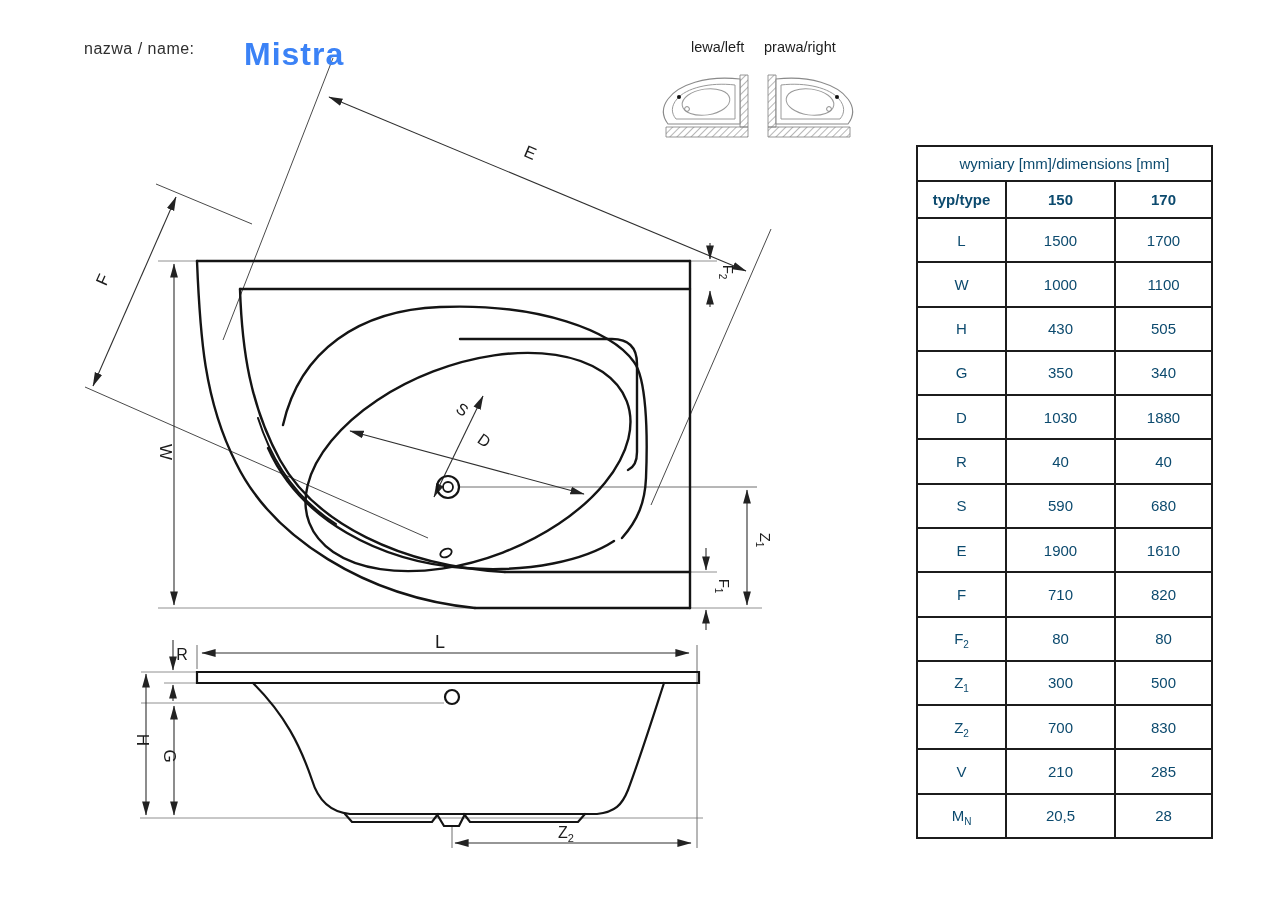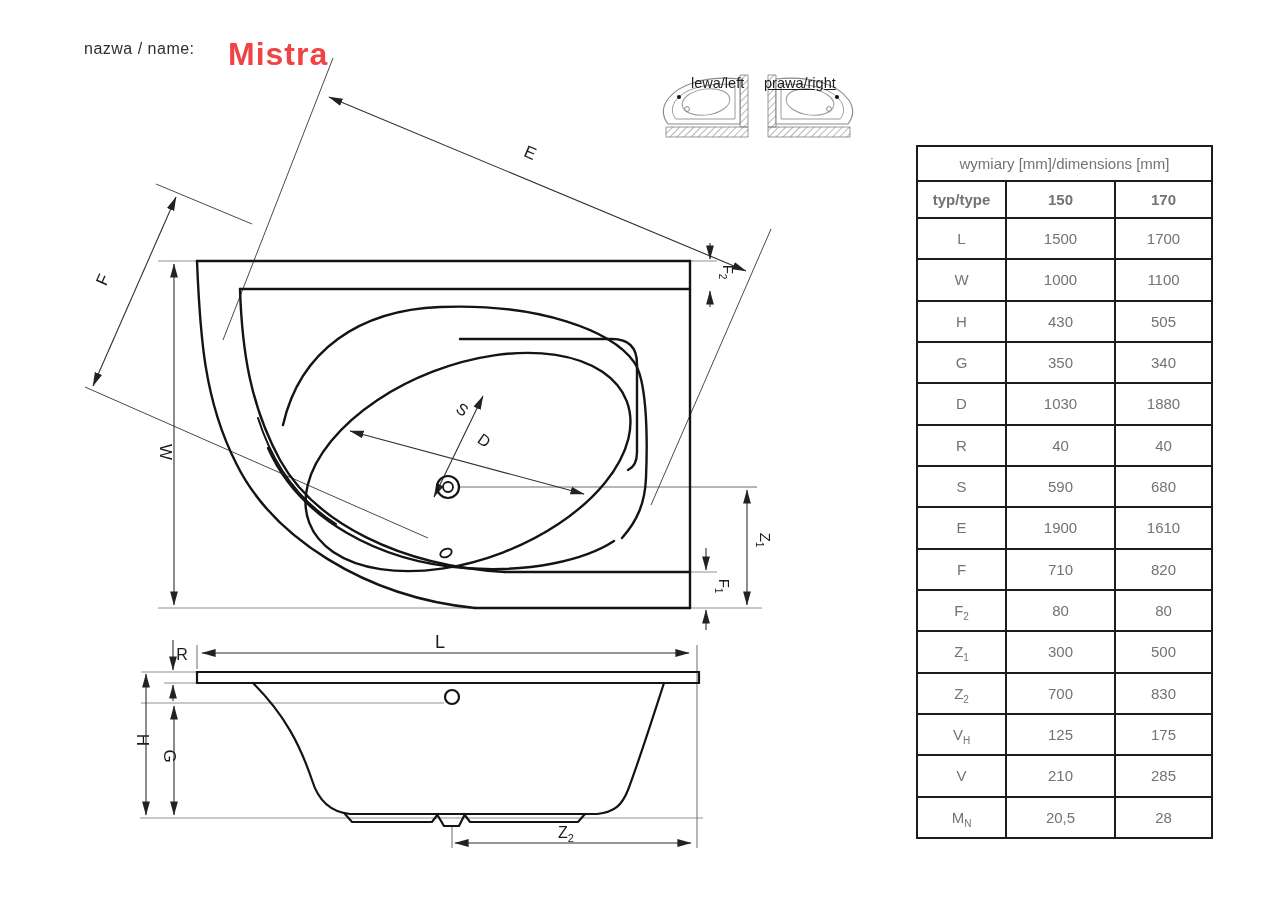--- a/index.html
+++ b/index.html
@@ -1,27 +1,27 @@
 <!DOCTYPE html>
 <html><head>
 <meta charset="utf-8">
 <style>
   html,body{margin:0;padding:0;background:#fff;}
   .canvas{position:relative;width:1280px;height:905px;background:#ffffff;overflow:hidden;
           font-family:"Liberation Sans",sans-serif;border-radius:15px;}
   .name-label{position:absolute;left:84px;top:40px;font-size:16px;color:#2f2f2f;letter-spacing:0.5px;}
-  .product-name{position:absolute;left:228px;top:36px;font-size:32px;color:#ef4444;
+  .product-name{position:absolute;left:244px;top:36px;font-size:32px;color:#3b82f6;
                 font-weight:600;letter-spacing:1px;}
-  .orient-label{position:absolute;top:39px;font-size:14.5px;color:#1d1d1d;margin-top:36px;}
+  .orient-label{position:absolute;top:39px;font-size:14.5px;color:#1d1d1d;}
   .orient-left{left:691px;}
-  .orient-right{left:764px;text-decoration:underline;}
+  .orient-right{left:764px;}
   table.dim-table{position:absolute;left:916px;top:145px;width:295px;height:694px;
                   border-collapse:collapse;table-layout:fixed;background:#fff;}
   .dim-table th,.dim-table td{border:2px solid #1c1c1c;text-align:center;vertical-align:middle;
-                  font-size:15px;color:#737373;padding:0;font-weight:normal;}
+                  font-size:15px;color:#0c4a6e;padding:0;font-weight:normal;}
   .dim-table .tbl-title{height:33px;font-size:15px;}
   .dim-table .type-row th{height:35px;font-weight:bold;}
   .dim-table tbody tr{height:36.8px;}
   .dim-table sub{font-size:10px;line-height:0;}
   svg text{font-family:"Liberation Sans",sans-serif;fill:#1c1c1c;}
 </style>
 </head>
 <body>
 
 <div class="canvas">
@@ -231,25 +231,20 @@
           <td><span>Z</span><sub>1</sub></td>
           <td>300</td>
           <td>500</td>
         </tr>
         <tr>
           <td><span>Z</span><sub>2</sub></td>
           <td>700</td>
           <td>830</td>
         </tr>
         <tr>
-          <td><span>V</span><sub>H</sub></td>
-          <td>125</td>
-          <td>175</td>
-        </tr>
-        <tr>
           <td><span>V</span><sub></sub></td>
           <td>210</td>
           <td>285</td>
         </tr>
         <tr>
           <td><span>M</span><sub>N</sub></td>
           <td>20,5</td>
           <td>28</td>
         </tr>
       </tbody>

